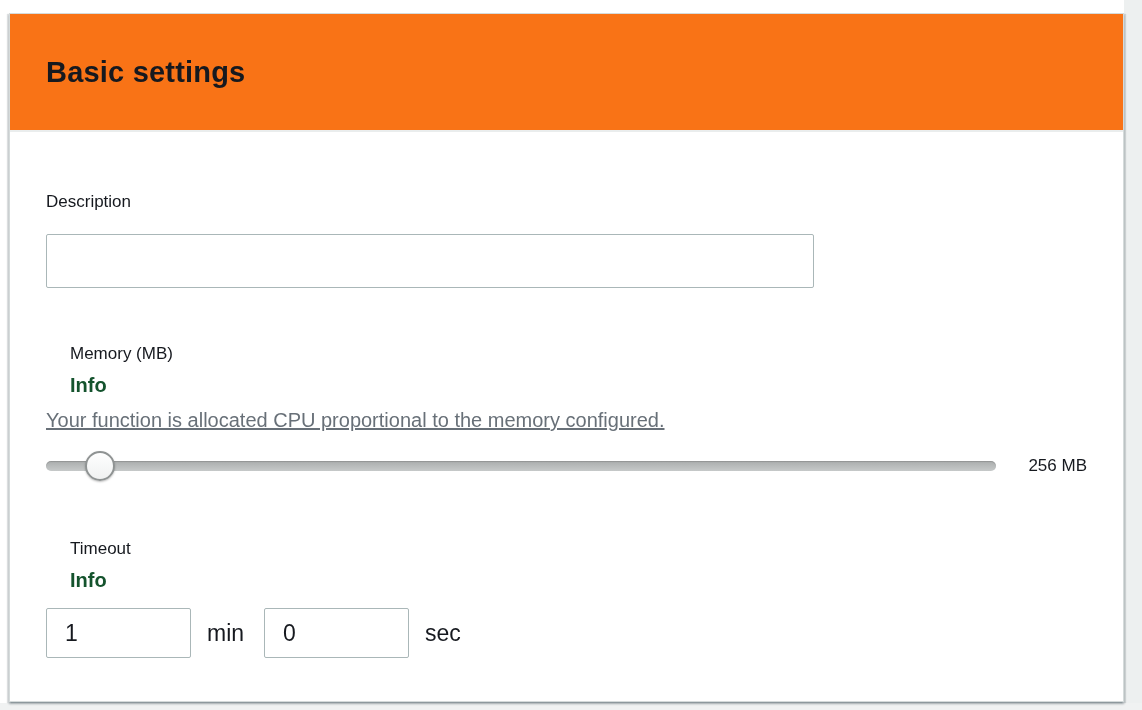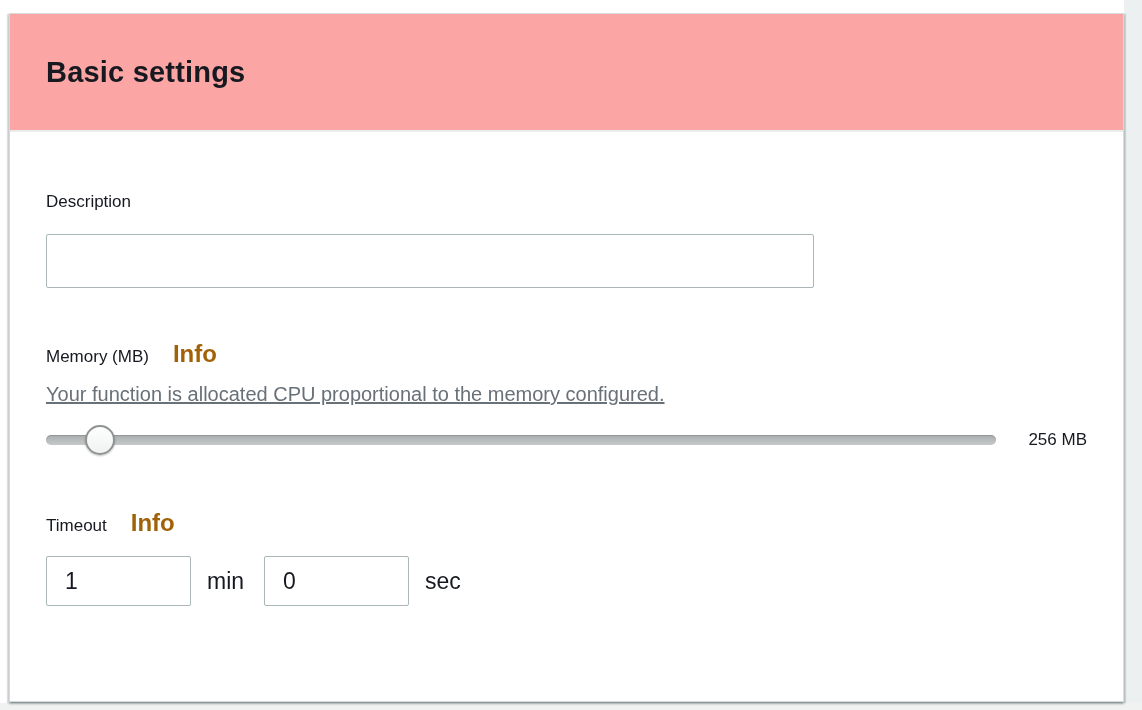--- a/index.html
+++ b/index.html
@@ -22,48 +22,49 @@
   }
   .card {
     position: absolute; left: 9px; top: 13px;
     width: 1115px; height: 689px;
     background: #ffffff;
     border: 1px solid #d5dbdb;
     box-shadow: 0 2px 2px 0 rgba(0,28,36,.3), 2px 1px 1px 0 rgba(0,28,36,.12), -2px 1px 1px 0 rgba(0,28,36,.12);
   }
   .card-header {
     height: 118px;
-    background: #fca5a5;
+    background: #f97316;
     border-bottom: 2px solid #eaeded;
     display: flex; align-items: center;
     padding: 0 36px;
   }
   .card-title {
     font-size: 29px;
     font-weight: 700;
     color: #16191f;
     letter-spacing: 0.2px;
   }
   .card-body { padding: 56px 36px 0 36px; }
 
   .field-label {
     font-size: 17px;
     color: #16191f;
     line-height: 28px;
   }
   .label-row {
-    display: flex; align-items: baseline;
+    display: flex; align-items: baseline; flex-direction: column;
   }
   .info-link {
-    font-size: 24px;
+    font-size: 20px;
     font-weight: 700;
-    color: #a16207;
+    color: #14532d;
     text-decoration: none;
     margin-left: 24px;
     cursor: pointer;
+    margin-top: 6px;
   }
   .help-text {
     font-size: 20px;
     color: #687078;
     line-height: 26px;
     margin-top: 10px;
     text-decoration: underline;
   }
 
   .description-group .field-label { display: block; margin-bottom: 18px; }

